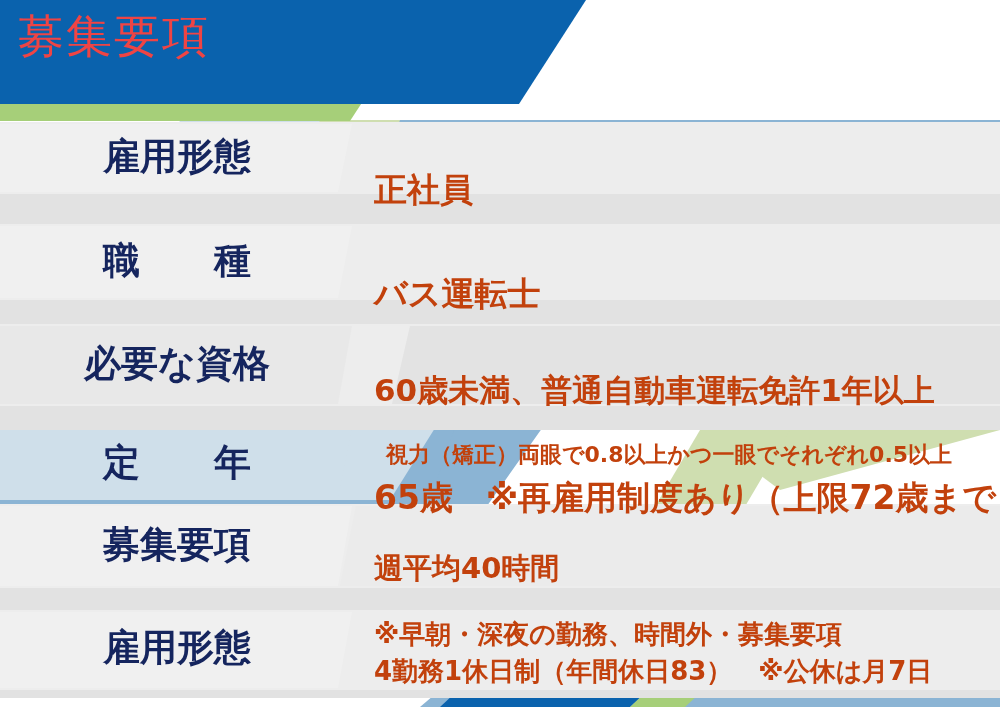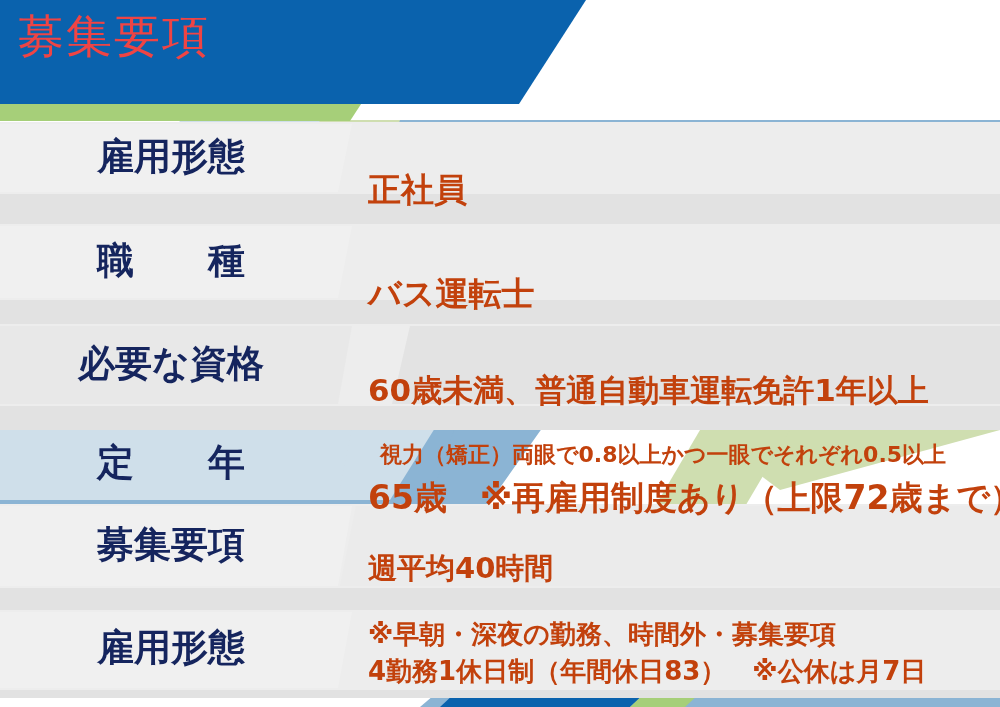--- a/index.html
+++ b/index.html
@@ -43,21 +43,21 @@
     width:400px;height:23px;
     background:#a6cf79;
     clip-path:polygon(0 0, 365px 0, 350px 23px, 0 23px);
     z-index:4;
   }
 
   
   .rows{position:absolute;left:0;top:0;width:1000px;height:707px;z-index:3;}
 
   .grid{position:absolute;left:0;top:0;width:1000px;height:707px;z-index:6;}
-  .row{position:absolute;left:2px;width:816px;}
+  .row{position:absolute;left:8px;width:816px;}
   .lbl{
     position:absolute;left:0;width:338px;
     text-align:center;
     color:#15255e;
     font-weight:bold;
     font-size:37px;
     line-height:1.05;
     font-family:"DejaVu Sans","Liberation Sans",sans-serif;
     white-space:pre;
   }

